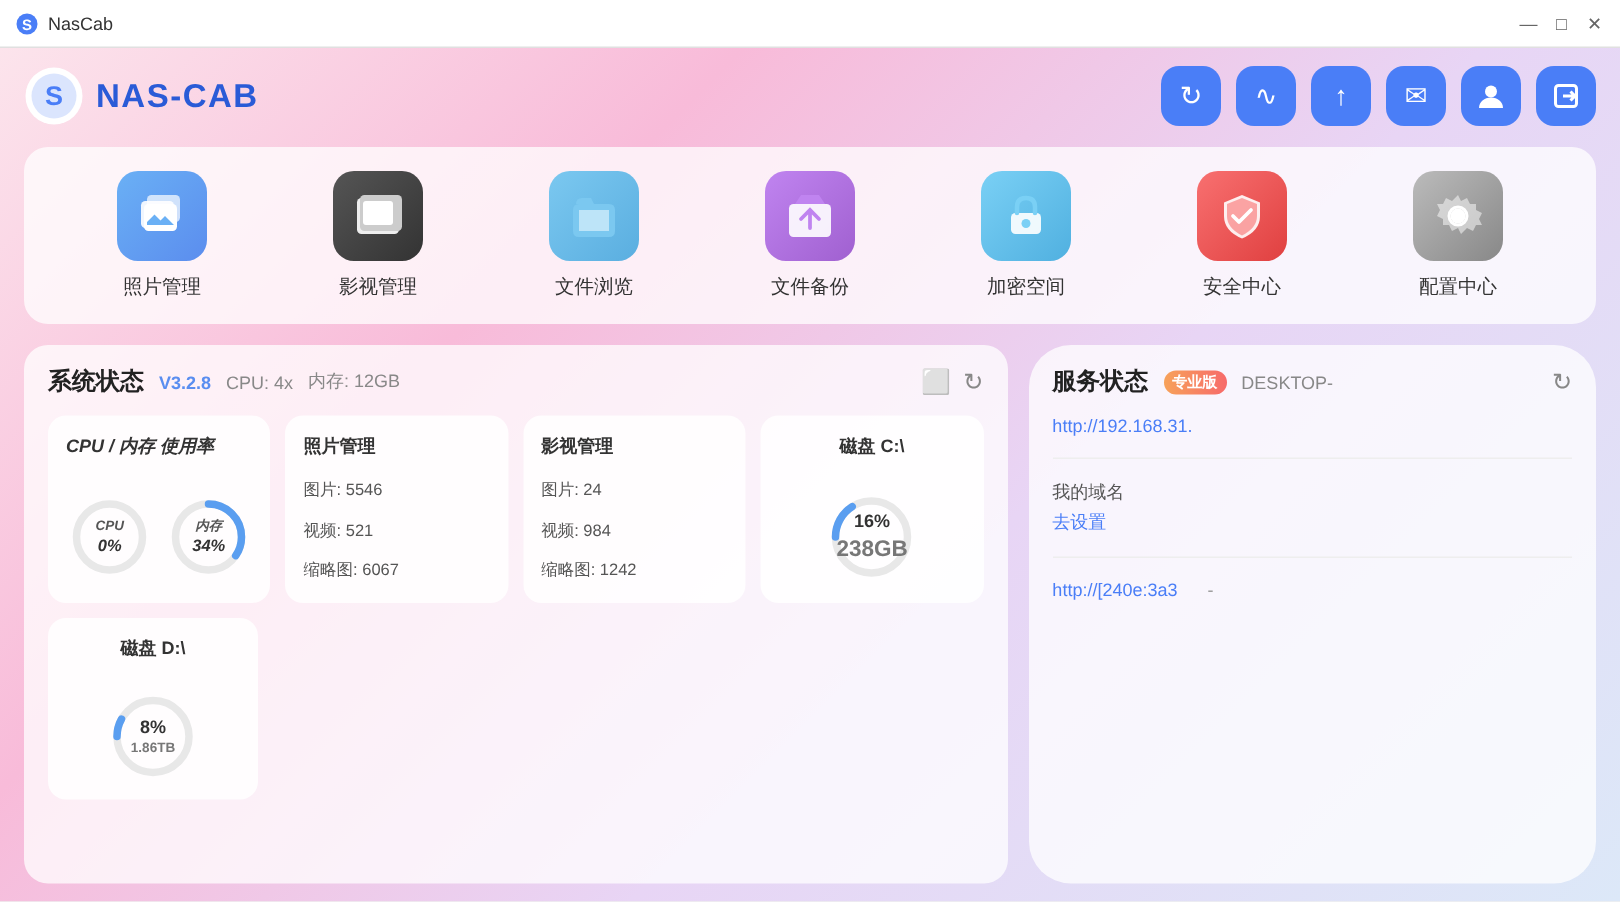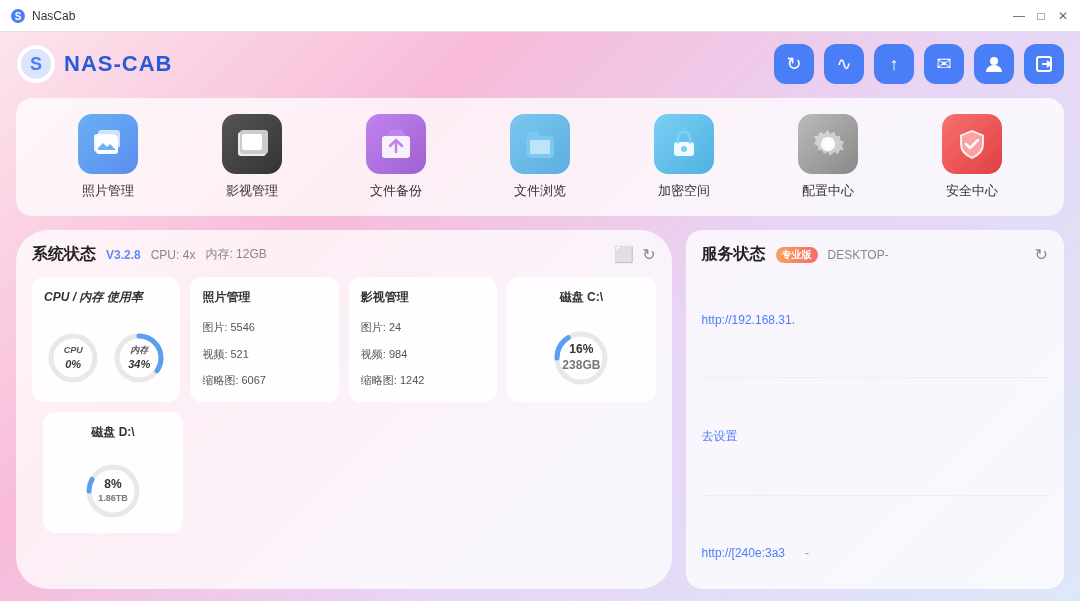--- a/index.html
+++ b/index.html
@@ -122,33 +122,32 @@
     }
 
     .bottom-row {
       display: flex;
       gap: 14px;
       flex: 1;
     }
     .status-panel {
       flex: 1.8;
       background: rgba(255,255,255,0.75);
-      border-radius: 32px;
+      border-radius: 16px;
       padding: 14px 16px;
       display: flex;
       flex-direction: column;
     }
     .service-panel {
       flex: 1;
       background: rgba(255,255,255,0.75);
-      border-radius: 16px;
+      border-radius: 28px;
       padding: 14px 16px;
       display: flex;
       flex-direction: column;
-      gap: 36px;
     }
     .panel-header {
       display: flex;
       align-items: center;
       gap: 10px;
       margin-bottom: 12px;
     }
     .panel-title {
       font-size: 16px;
       font-weight: 700;
@@ -338,72 +337,72 @@
         <svg width="36" height="36" viewBox="0 0 36 36">
           <rect x="4" y="6" width="28" height="24" rx="3" fill="#eee"></rect>
           <rect x="6" y="4" width="28" height="24" rx="3" fill="#ccc"></rect>
           <rect x="8" y="8" width="20" height="16" rx="2" fill="white"></rect>
         </svg>
       </div>
       <span class="app-label">影视管理</span>
     </div>
 
     <div class="app-item">
+      <div class="app-icon-wrap" style="background:linear-gradient(135deg,#7bc8f0,#5aaee0);">
+        <svg width="36" height="36" viewBox="0 0 36 36">
+          <path d="M6 10 Q6 6 10 6 L16 6 L18 10 L28 10 Q32 10 32 14 L32 28 Q32 32 28 32 L8 32 Q4 32 4 28 L4 14 Q4 10 8 10 Z" fill="#7bc8f0"></path>
+          <path d="M8 14 L28 14 L28 28 L8 28 Z" fill="white" opacity="0.5"></path>
+        </svg>
+      </div>
+      <span class="app-label">文件浏览</span>
+    </div>
+
+    <div class="app-item">
       <div class="app-icon-wrap" style="background:linear-gradient(135deg,#c084f0,#a060d0);">
         <svg width="36" height="36" viewBox="0 0 36 36">
           <rect x="4" y="10" width="28" height="22" rx="3" fill="white" opacity="0.9"></rect>
           <path d="M12 4 L24 4 L28 10 L8 10 Z" fill="#c084f0"></path>
           <path d="M18 14 L18 26 M12 20 L18 14 L24 20" stroke="#c084f0" stroke-width="2.5" fill="none" stroke-linecap="round"></path>
         </svg>
       </div>
       <span class="app-label">文件备份</span>
     </div>
 
-    <div class="app-item">
-      <div class="app-icon-wrap" style="background:linear-gradient(135deg,#7bc8f0,#5aaee0);">
-        <svg width="36" height="36" viewBox="0 0 36 36">
-          <path d="M6 10 Q6 6 10 6 L16 6 L18 10 L28 10 Q32 10 32 14 L32 28 Q32 32 28 32 L8 32 Q4 32 4 28 L4 14 Q4 10 8 10 Z" fill="#7bc8f0"></path>
-          <path d="M8 14 L28 14 L28 28 L8 28 Z" fill="white" opacity="0.5"></path>
-        </svg>
-      </div>
-      <span class="app-label">文件浏览</span>
-    </div>
-
 
     <div class="app-item">
       <div class="app-icon-wrap" style="background:linear-gradient(135deg,#7ad0f5,#50b0e0);">
         <svg width="36" height="36" viewBox="0 0 36 36">
           <rect x="8" y="16" width="20" height="14" rx="3" fill="white" opacity="0.9"></rect>
           <path d="M12 16 L12 12 Q12 6 18 6 Q24 6 24 12 L24 16" stroke="#7ad0f5" stroke-width="3" fill="none" stroke-linecap="round"></path>
           <circle cx="18" cy="23" r="3" fill="#7ad0f5"></circle>
         </svg>
       </div>
       <span class="app-label">加密空间</span>
     </div>
 
     <div class="app-item">
+      <div class="app-icon-wrap" style="background:linear-gradient(135deg,#f87070,#e04040);">
+        <svg width="36" height="36" viewBox="0 0 36 36">
+          <path d="M18 4 L30 9 L30 18 Q30 28 18 33 Q6 28 6 18 L6 9 Z" fill="white" opacity="0.9"></path>
+          <path d="M18 6 L28 10 L28 18 Q28 26 18 31 Q8 26 8 18 L8 10 Z" fill="#f87070" opacity="0.6"></path>
+          <path d="M12 18 L16 22 L24 14" stroke="white" stroke-width="2.5" fill="none" stroke-linecap="round" stroke-linejoin="round"></path>
+        </svg>
+      </div>
+      <span class="app-label">安全中心</span>
+    </div>
+
+    <div class="app-item">
       <div class="app-icon-wrap" style="background:linear-gradient(135deg,#bbb,#888);">
         <svg width="36" height="36" viewBox="0 0 36 36">
           <circle cx="18" cy="18" r="5" fill="white"></circle>
           <path d="M18 4 L20 8 L24 6 L26 10 L30 10 L30 14 L34 16 L32 20 L34 24 L30 24 L28 28 L24 26 L20 30 L18 26 L14 28 L12 24 L8 24 L8 20 L4 18 L6 14 L4 10 L8 10 L10 6 L14 8 Z" fill="white" opacity="0.5"></path>
           <circle cx="18" cy="18" r="6" fill="none" stroke="white" stroke-width="2"></circle>
         </svg>
       </div>
       <span class="app-label">配置中心</span>
-    </div>
-
-    <div class="app-item">
-      <div class="app-icon-wrap" style="background:linear-gradient(135deg,#f87070,#e04040);">
-        <svg width="36" height="36" viewBox="0 0 36 36">
-          <path d="M18 4 L30 9 L30 18 Q30 28 18 33 Q6 28 6 18 L6 9 Z" fill="white" opacity="0.9"></path>
-          <path d="M18 6 L28 10 L28 18 Q28 26 18 31 Q8 26 8 18 L8 10 Z" fill="#f87070" opacity="0.6"></path>
-          <path d="M12 18 L16 22 L24 14" stroke="white" stroke-width="2.5" fill="none" stroke-linecap="round" stroke-linejoin="round"></path>
-        </svg>
-      </div>
-      <span class="app-label">安全中心</span>
     </div>
   </div>
 
   <div class="bottom-row">
 
     <div class="status-panel">
       <div class="panel-header">
         <span class="panel-title">系统状态</span>
         <span class="panel-meta" style="color:#5a8ef0;font-weight:600;">V3.2.8</span>
         <span class="panel-meta">CPU: 4x</span>
@@ -465,28 +464,28 @@
         <div class="stat-card disk-card">
           <div class="stat-card-title">磁盘 C:\</div>
           <div class="disk-gauge-wrap">
             <div class="gauge-circle" style="width:60px;height:60px;">
               <svg width="60" height="60" viewBox="0 0 60 60">
                 <circle cx="30" cy="30" r="24" fill="none" stroke="#e8e8e8" stroke-width="5"></circle>
                 <circle cx="30" cy="30" r="24" fill="none" stroke="#5a9ef0" stroke-width="5" stroke-dasharray="150.8" stroke-dashoffset="126.7" stroke-linecap="round" transform="rotate(-90 30 30)"></circle>
               </svg>
               <div class="gauge-label" style="font-size:9px;">
                 <div style="font-size:12px;font-weight:700;color:#333;">16%</div>
-                <div style="font-size:12px;color:#777;">238GB</div>
+                <div style="font-size:15px;color:#777;">238GB</div>
               </div>
             </div>
           </div>
         </div>
       </div>
 
-      <div style="display:flex; gap:10px;margin-left:11px;">
+      <div style="display:flex; gap:10px;">
         <div class="stat-card disk-card" style="width:140px;">
           <div class="stat-card-title">磁盘 D:\</div>
           <div class="disk-gauge-wrap">
             <div class="gauge-circle" style="width:60px;height:60px;">
               <svg width="60" height="60" viewBox="0 0 60 60">
                 <circle cx="30" cy="30" r="24" fill="none" stroke="#e8e8e8" stroke-width="5"></circle>
                 <circle cx="30" cy="30" r="24" fill="none" stroke="#5a9ef0" stroke-width="5" stroke-dasharray="150.8" stroke-dashoffset="138.7" stroke-linecap="round" transform="rotate(-90 30 30)"></circle>
               </svg>
               <div class="gauge-label" style="font-size:9px;">
                 <div style="font-size:12px;font-weight:700;color:#333;">8%</div>
@@ -508,20 +507,21 @@
         </div>
       </div>
 
       <div class="service-item">
         <div class="service-item-value">http://192.168.31.</div>
       </div>
 
       <div style="border-top:1px solid #eee;margin-bottom:14px;"></div>
 
       <div class="service-item">
+        <div class="service-item-label">我的域名</div>
         <div class="service-item-value">去设置</div>
       </div>
 
       <div style="border-top:1px solid #eee;margin-bottom:14px;"></div>
 
       <div class="service-item">
         <div style="display:flex;gap:20px;align-items:center;">
           <div class="service-item-value">http://[240e:3a3</div>
           <div class="service-item-value gray">-</div>
         </div>

